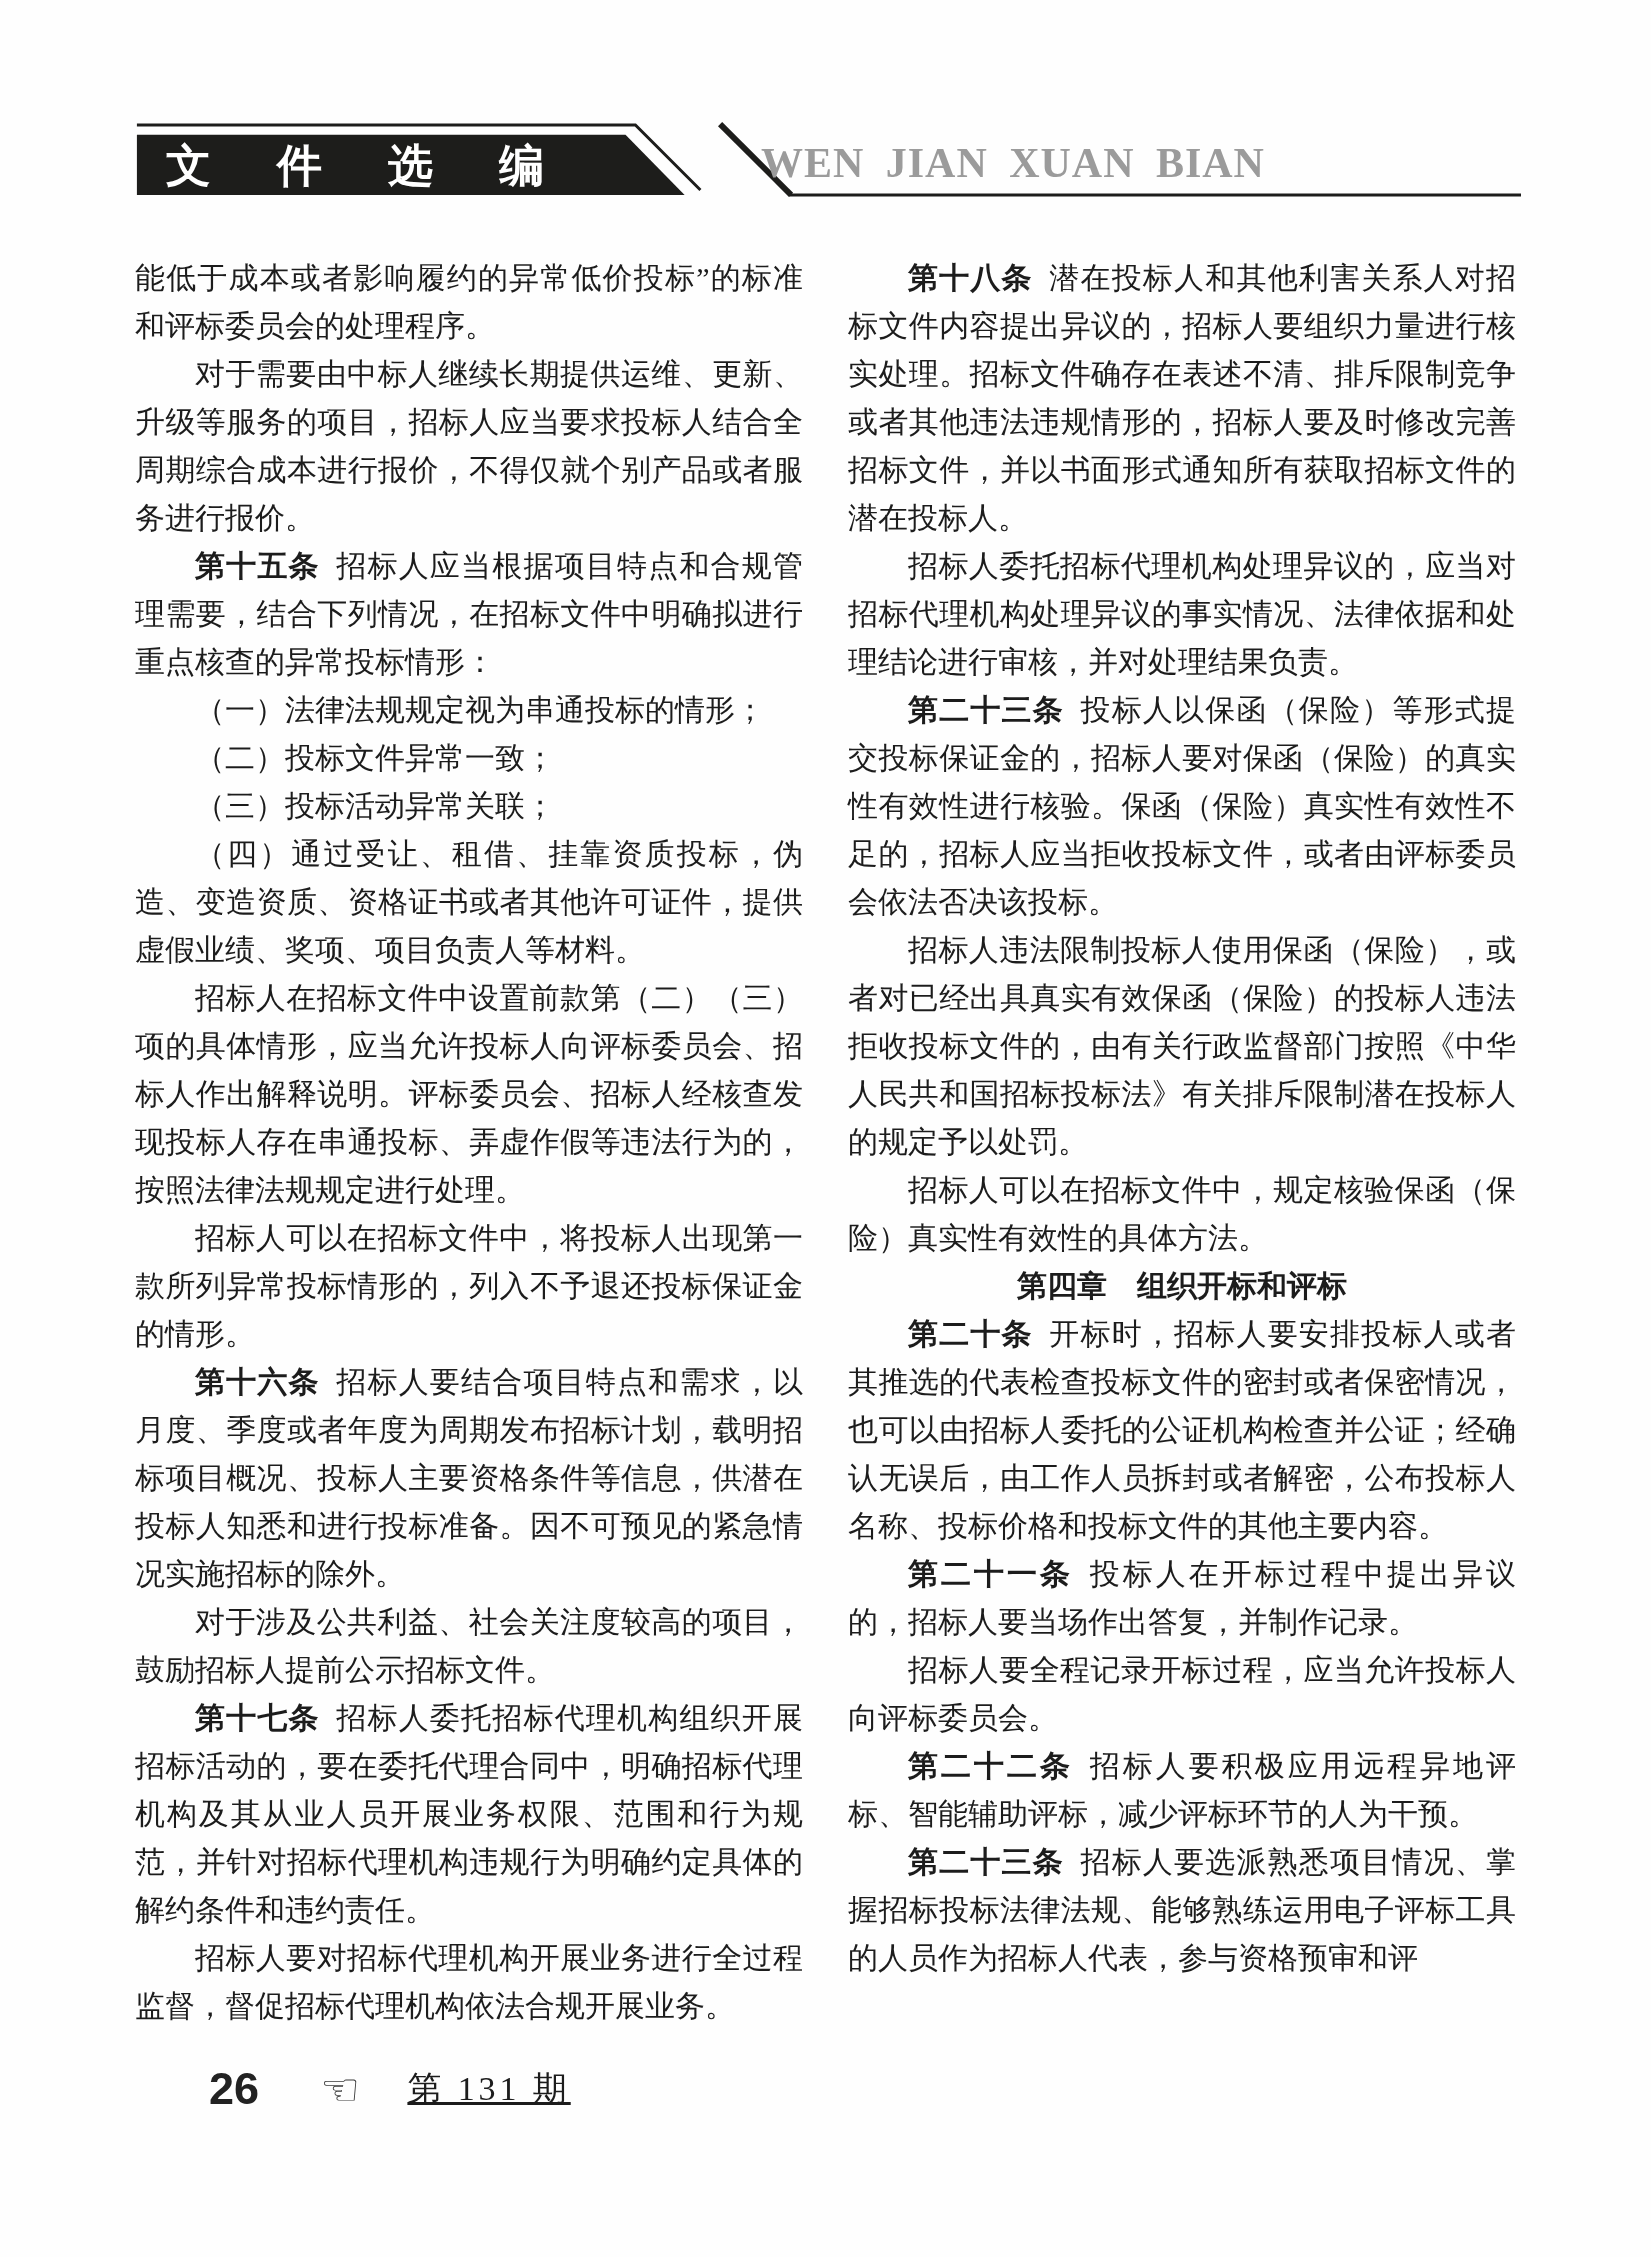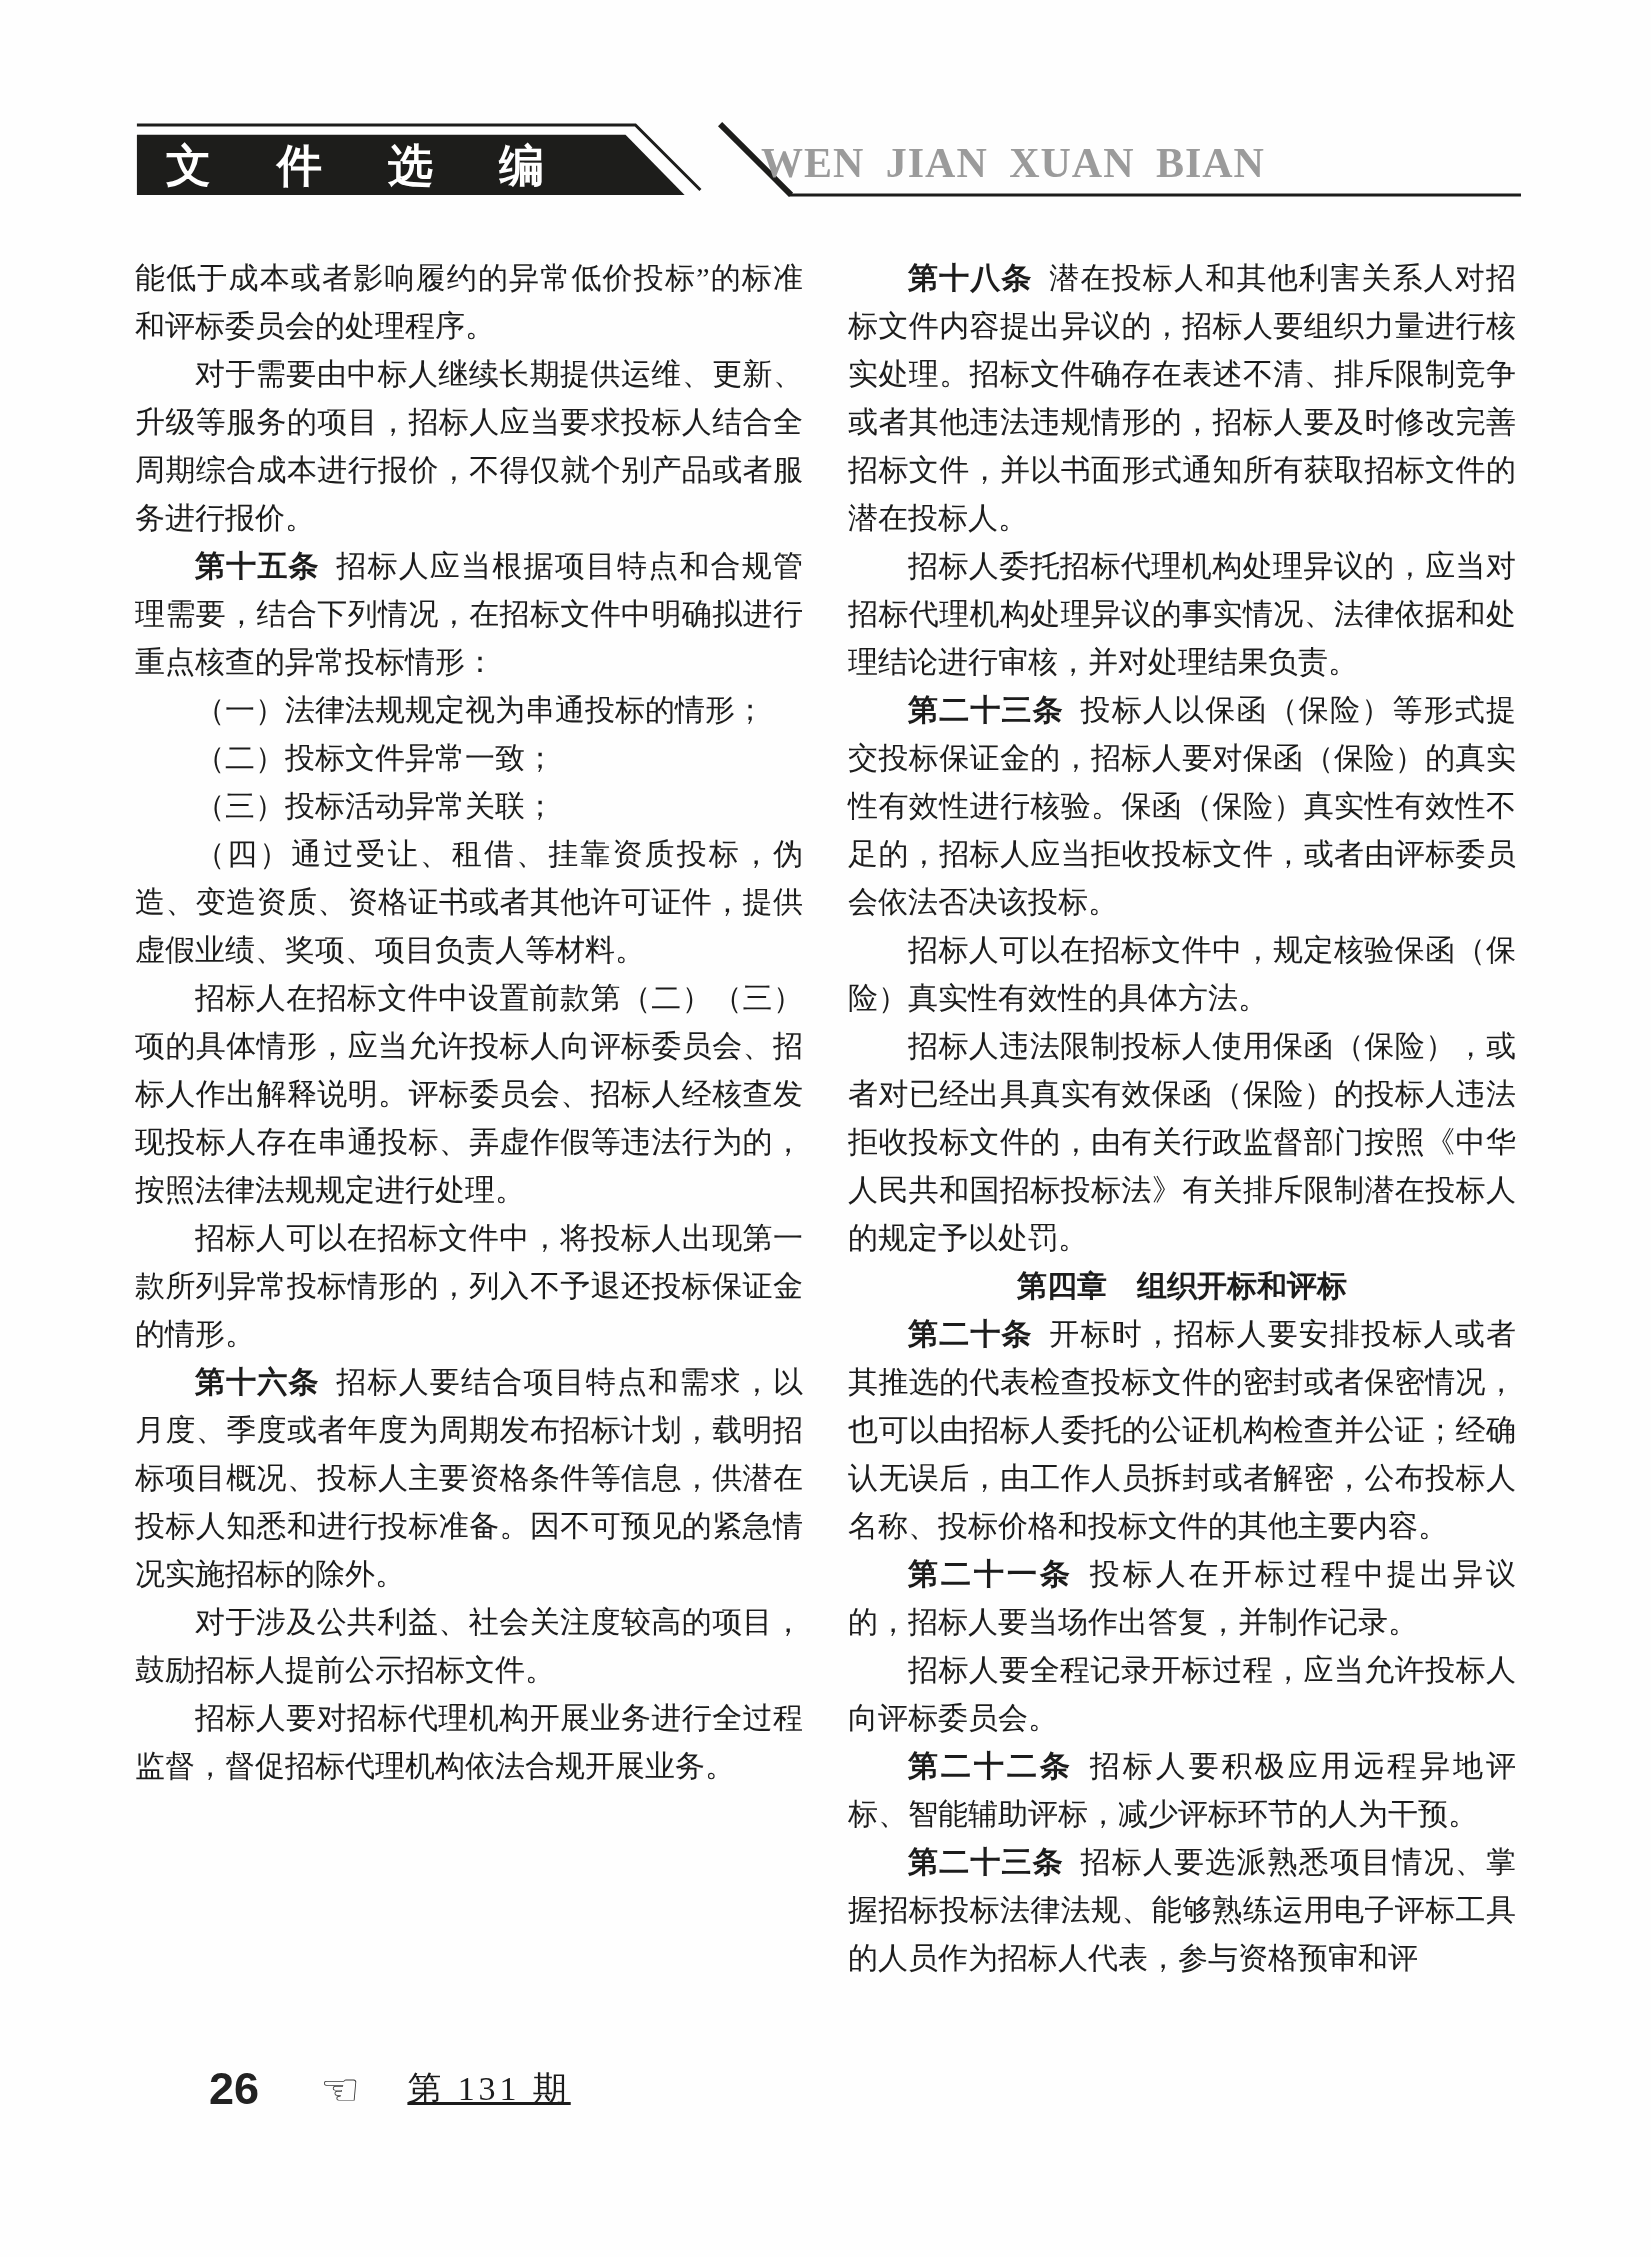--- a/index.html
+++ b/index.html
@@ -138,28 +138,29 @@
         <p class="para indent">对于需要由中标人继续长期提供运维、更新、升级等服务的项目，招标人应当要求投标人结合全周期综合成本进行报价，不得仅就个别产品或者服务进行报价。</p>
         <p class="para indent"><b class="term">第十五条</b>招标人应当根据项目特点和合规管理需要，结合下列情况，在招标文件中明确拟进行重点核查的异常投标情形：</p>
         <p class="para indent">（一）法律法规规定视为串通投标的情形；</p>
         <p class="para indent">（二）投标文件异常一致；</p>
         <p class="para indent">（三）投标活动异常关联；</p>
         <p class="para indent">（四）通过受让、租借、挂靠资质投标，伪造、变造资质、资格证书或者其他许可证件，提供虚假业绩、奖项、项目负责人等材料。</p>
         <p class="para indent">招标人在招标文件中设置前款第（二）（三）项的具体情形，应当允许投标人向评标委员会、招标人作出解释说明。评标委员会、招标人经核查发现投标人存在串通投标、弄虚作假等违法行为的，按照法律法规规定进行处理。</p>
         <p class="para indent">招标人可以在招标文件中，将投标人出现第一款所列异常投标情形的，列入不予退还投标保证金的情形。</p>
         <p class="para indent"><b class="term">第十六条</b>招标人要结合项目特点和需求，以月度、季度或者年度为周期发布招标计划，载明招标项目概况、投标人主要资格条件等信息，供潜在投标人知悉和进行投标准备。因不可预见的紧急情况实施招标的除外。</p>
         <p class="para indent">对于涉及公共利益、社会关注度较高的项目，鼓励招标人提前公示招标文件。</p>
+        <p class="para indent"><b class="term">第十七条</b>招标人委托招标代理机构组织开展招标活动的，要在委托代理合同中，明确招标代理机构及其从业人员开展业务权限、范围和行为规范，并针对招标代理机构违规行为明确约定具体的解约条件和违约责任。</p>
         <p class="para indent">招标人要对招标代理机构开展业务进行全过程监督，督促招标代理机构依法合规开展业务。</p>
       </section>
     <section class="col col-right" id="col-right">
         <p class="para indent"><b class="term">第十八条</b>潜在投标人和其他利害关系人对招标文件内容提出异议的，招标人要组织力量进行核实处理。招标文件确存在表述不清、排斥限制竞争或者其他违法违规情形的，招标人要及时修改完善招标文件，并以书面形式通知所有获取招标文件的潜在投标人。</p>
         <p class="para indent">招标人委托招标代理机构处理异议的，应当对招标代理机构处理异议的事实情况、法律依据和处理结论进行审核，并对处理结果负责。</p>
         <p class="para indent"><b class="term">第二十三条</b>投标人以保函（保险）等形式提交投标保证金的，招标人要对保函（保险）的真实性有效性进行核验。保函（保险）真实性有效性不足的，招标人应当拒收投标文件，或者由评标委员会依法否决该投标。</p>
+        <p class="para indent">招标人违法限制投标人使用保函（保险），或者对已经出具真实有效保函（保险）的投标人违法拒收投标文件的，由有关行政监督部门按照《中华人民共和国招标投标法》有关排斥限制潜在投标人的规定予以处罚。</p>
         <p class="para indent">招标人可以在招标文件中，规定核验保函（保险）真实性有效性的具体方法。</p>
-        <p class="para indent">招标人违法限制投标人使用保函（保险），或者对已经出具真实有效保函（保险）的投标人违法拒收投标文件的，由有关行政监督部门按照《中华人民共和国招标投标法》有关排斥限制潜在投标人的规定予以处罚。</p>
         <p class="para heading">第四章　组织开标和评标</p>
         <p class="para indent"><b class="term">第二十条</b>开标时，招标人要安排投标人或者其推选的代表检查投标文件的密封或者保密情况，也可以由招标人委托的公证机构检查并公证；经确认无误后，由工作人员拆封或者解密，公布投标人名称、投标价格和投标文件的其他主要内容。</p>
         <p class="para indent"><b class="term">第二十一条</b>投标人在开标过程中提出异议的，招标人要当场作出答复，并制作记录。</p>
         <p class="para indent">招标人要全程记录开标过程，应当允许投标人向评标委员会。</p>
         <p class="para indent"><b class="term">第二十二条</b>招标人要积极应用远程异地评标、智能辅助评标，减少评标环节的人为干预。</p>
         <p class="para indent"><b class="term">第二十三条</b>招标人要选派熟悉项目情况、掌握招标投标法律法规、能够熟练运用电子评标工具的人员作为招标人代表，参与资格预审和评</p>
       </section>
   </main>
 
   <div class="footer">

